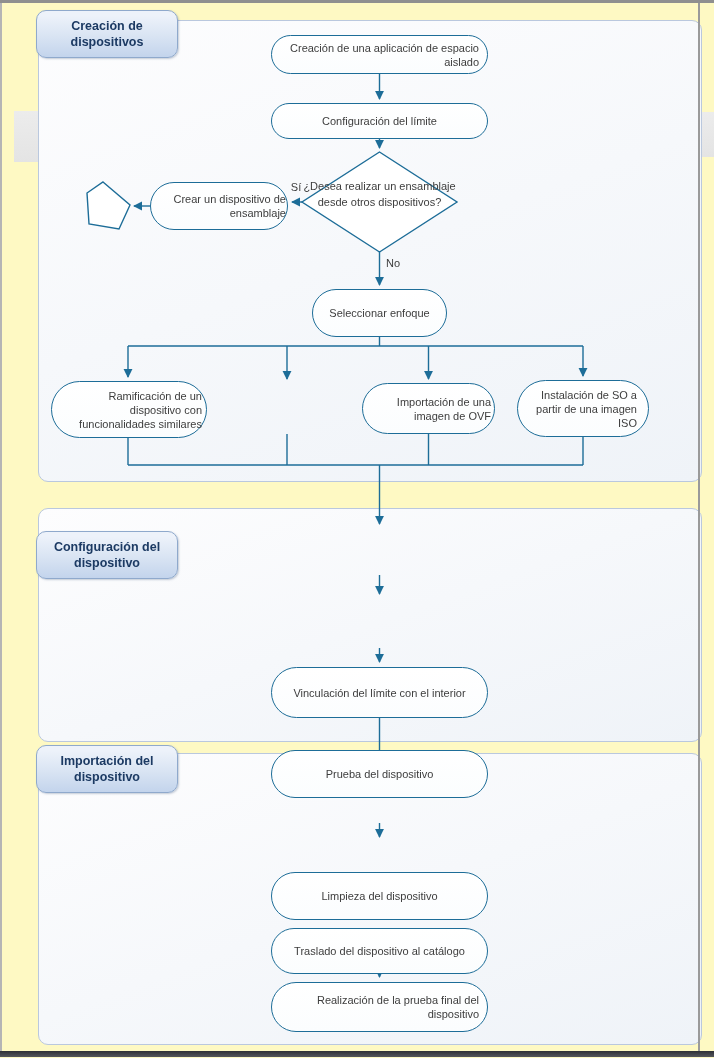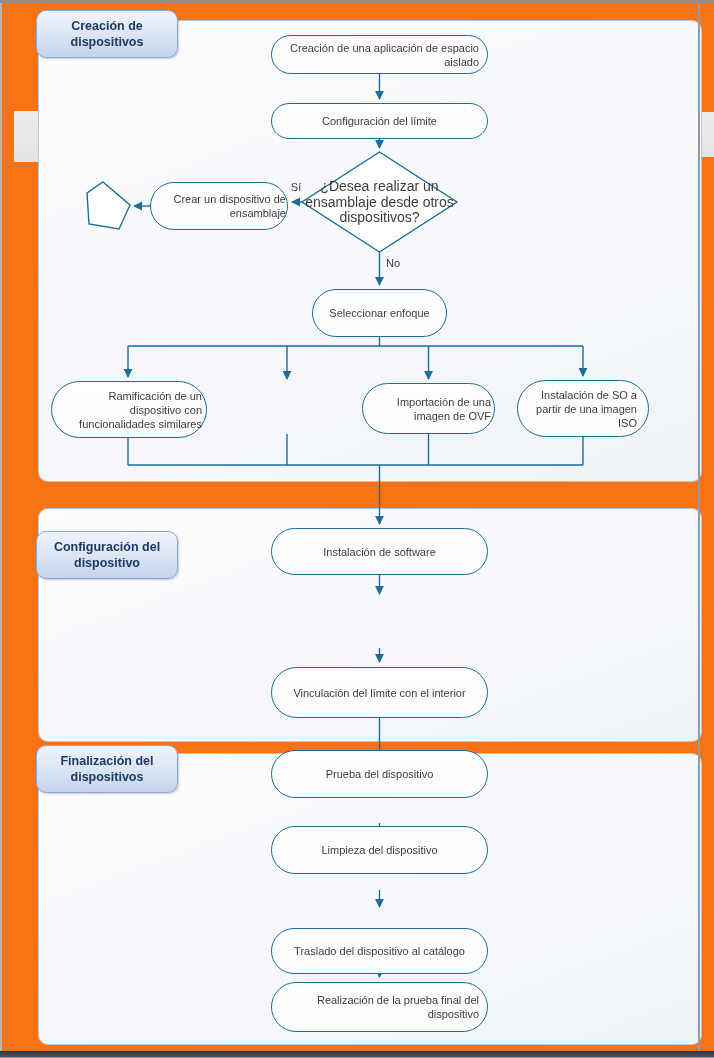--- a/index.html
+++ b/index.html
@@ -1,16 +1,16 @@
 <!DOCTYPE html>
 <html><head>
 <meta charset="utf-8">
 <style>
   html,body{margin:0;padding:0;background:#fff;}
-  .screen{position:relative;width:714px;height:1058px;background:#f97316;overflow:hidden;
+  .screen{position:relative;width:714px;height:1058px;background:#fef9c3;overflow:hidden;
           font-family:"Liberation Sans",sans-serif;}
   
   .frame-top{position:absolute;left:0;top:0;width:714px;height:3px;background:#8f8f8f;z-index:8;}
   .frame-left{position:absolute;left:0;top:3px;width:2px;height:1048px;background:#b5b5b5;z-index:8;}
   .frame-right{position:absolute;left:698px;top:3px;width:2px;height:1048px;background:#9a9a9a;z-index:8;}
   .bottom-bar{position:absolute;left:0;top:1051px;width:714px;height:6px;
               background:linear-gradient(#2e3036,#54565c);z-index:8;}
   .side-tab{position:absolute;background:linear-gradient(#ececec,#e4e4e4);z-index:2;}
   .side-tab.left{left:14px;top:111px;width:24px;height:51px;}
   .side-tab.right{left:702px;top:112px;width:12px;height:45px;}
@@ -36,21 +36,21 @@
   .edge{stroke:var(--c-connector,#1d6d98);stroke-width:1.4;fill:none;}
   #arrowhead path{fill:var(--c-connector,#1d6d98);}
   
   .node{position:absolute;border:1.4px solid var(--c-shape_stroke,#1d6d98);border-radius:999px;
         background:linear-gradient(#ffffff,#fbfdfe);color:var(--c-node_text,#3d3d3d);
         font-size:11px;line-height:14px;display:flex;align-items:center;justify-content:center;
         text-align:right;z-index:5;box-sizing:border-box;padding:2px 8px;}
   
   .flabel{position:absolute;color:var(--c-node_text,#3d3d3d);font-size:11px;z-index:5;}
   .diamond-text{position:absolute;left:301px;top:179px;width:157px;color:var(--c-node_text,#3d3d3d);
-        font-size:14px;line-height:15.5px;text-align:center;z-index:5;}
+        font-size:11px;line-height:15.5px;text-align:center;z-index:5;}
 </style>
 </head>
 <body style="--c-shape_stroke: #1d6d98; --c-connector: #1d6d98; --c-section_border: #bac8de; --c-section_fill_start: #fdfdfe; --c-section_fill_end: #eff3f8; --c-header_text: #1c3a63; --c-header_border: #8fa9cc; --c-header_fill_start: #edf2fa; --c-header_fill_end: #c3d4ec; --c-node_text: #3d3d3d;">
 
 <div class="screen">
 
   <div class="frame-top"></div>
   <div class="frame-left"></div>
   <div class="frame-right"></div>
   <div class="bottom-bar"></div>
@@ -61,21 +61,21 @@
   <div class="section s2"></div>
   <div class="section s3"></div>
 
   <div class="header h1">
     <span>Creación de dispositivos</span>
   </div>
   <div class="header h2">
     <span>Configuración del dispositivo</span>
   </div>
   <div class="header h3">
-    <span>Finalización del dispositivos</span>
+    <span>Importación del dispositivo</span>
   </div>
 
   <svg class="overlay" width="714" height="1058" viewBox="0 0 714 1058">
     <defs>
       <marker id="arrowhead" viewBox="0 0 10 10" refX="9" refY="5" markerWidth="6.5" markerHeight="6.5" orient="auto-start-reverse">
         <path d="M0,0 L10,5 L0,10 z"></path>
       </marker>
     </defs>
     <g>
       <line class="edge" x1="379.5" y1="74" x2="379.5" y2="99" marker-end="url(#arrowhead)"></line>
@@ -109,24 +109,23 @@
     <polygon class="shape" points="103,182 130,205 119,229 89,224 87,193"></polygon>
   </svg>
 
   <div class="node" style="left:271px;top:35px;width:217px;height:39px;">Creación de una aplicación de espacio aislado</div>
   <div class="node" style="left:271px;top:103px;width:217px;height:36px;">Configuración del límite</div>
   <div class="node" style="left:150px;top:182px;width:138px;height:48px;padding:14px 1px;">Crear un dispositivo de ensamblaje</div>
   <div class="node" style="left:312px;top:289px;width:135px;height:48px;">Seleccionar enfoque</div>
   <div class="node" style="left:51px;top:381px;width:156px;height:57px;padding:2px 4px;">Ramificación de un dispositivo con funcionalidades similares</div>
   <div class="node" style="left:362px;top:383px;width:133px;height:51px;padding:2px 3px;">Importación de una imagen de OVF</div>
   <div class="node" style="left:517px;top:380px;width:132px;height:57px;padding:2px 11px;">Instalación de SO a partir de una imagen ISO</div>
-  <div class="node" style="left:271px;top:528px;width:217px;height:47px;">Instalación de software</div>
   <div class="node" style="left:271px;top:667px;width:217px;height:51px;padding:2px 3px;">Vinculación del límite con el interior</div>
   <div class="node" style="left:271px;top:750px;width:217px;height:48px;">Prueba del dispositivo</div>
-  <div class="node" style="left:271px;top:826px;width:217px;height:48px;">Limpieza del dispositivo</div>
+  <div class="node" style="left:271px;top:872px;width:217px;height:48px;">Limpieza del dispositivo</div>
   <div class="node" style="left:271px;top:912px;width:217px;height:46px;padding:2px 4px;margin-top:16px;">Traslado del dispositivo al catálogo</div>
   <div class="node" style="left:271px;top:982px;width:217px;height:50px;">Realización de la prueba final del dispositivo</div>
 
   <div class="diamond-text">¿Desea realizar un ensamblaje desde otros dispositivos?</div>
   <div class="flabel" style="left:286px;top:181px;width:20px;text-align:center;">Sí</div>
   <div class="flabel" style="left:386px;top:257px;">No</div>
 
 </div>
 
 </body></html>

